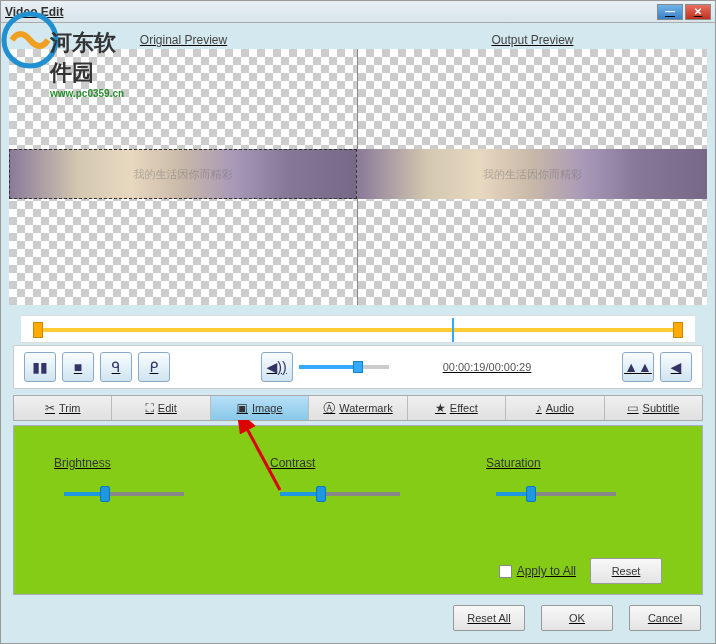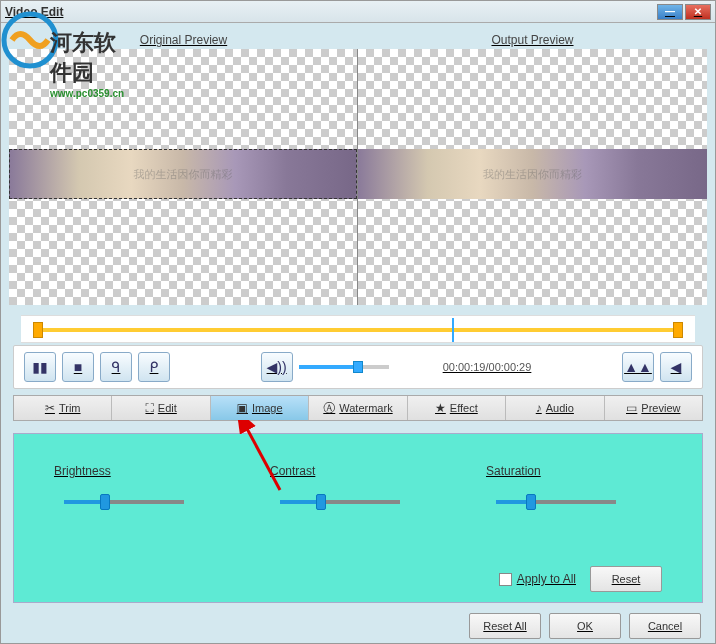--- a/index.html
+++ b/index.html
@@ -49,33 +49,33 @@
 .rbtns { display: flex; gap: 6px; }
 
 .tabs { height: 26px; background: linear-gradient(#f0f0f0,#e0e0e0); display: flex; margin: 0 12px; border: 1px solid #aaa; }
 .tab { flex: 1; display: flex; align-items: center; justify-content: center; gap: 4px; font-size: 11px; color: #333; cursor: pointer; border-right: 1px solid #bbb; }
 .tab:last-child { border-right: none; }
 .tab.active { background: linear-gradient(#b8e0f8,#88c8e8); }
 .tab-icon { font-size: 12px; }
 
 .arrow { position: absolute; left: 235px; top: 420px; z-index: 50; pointer-events:none; }
 
-.settings { height: 170px; background: #5eead4; margin: 12px 12px 6px; border: 1px solid #aac; padding: 30px 40px 10px; display: flex; flex-direction: column; }
+.settings { height: 170px; background: #84cc16; margin: 4px 12px 6px; border: 1px solid #aac; padding: 30px 40px 10px; display: flex; flex-direction: column; }
 .sliders-row { display: flex; justify-content: space-between; gap: 40px; }
 .slider-group { flex: 1; }
 .slider-label { font-size: 12px; color: #333; margin-bottom: 22px; display:block; }
 .hslider { width: 120px; height: 4px; background: #888; position: relative; margin-left: 10px; }
 .hslider-fill { position: absolute; left: 0; top: 0; height: 4px; background: #2098e0; }
 .hslider-thumb { position: absolute; top: -6px; width: 10px; height: 16px; background: #2098e0; border:1px solid #0878c0; border-radius:2px; }
 .settings-footer { margin-top: auto; display: flex; justify-content: flex-end; align-items: center; gap: 14px; }
 .checkbox { width: 13px; height: 13px; border: 1px solid #888; background: #fff; display: inline-block; }
 .chk-label { font-size: 12px; color: #333; display: flex; align-items: center; gap: 5px; }
 .btn { min-width: 72px; height: 26px; background: linear-gradient(#f8f8f8,#e4e4e4); border: 1px solid #999; border-radius: 2px; font-size: 11px; color: #333; cursor: pointer; padding: 0 12px; }
 
-.bottom-btns { height: 34px; display: flex; justify-content: flex-end; align-items: center; gap: 8px; padding: 0 14px; }
+.bottom-btns { height: 34px; display: flex; justify-content: flex-end; align-items: center; gap: 16px; padding: 0 14px; }
 </style>
 </head>
 <body>
 
 <div class="window">
   <div class="titlebar">
     <span class="titlebar-text">Video Edit</span>
     <div class="titlebar-btns">
       <div class="tb-btn tb-min">—</div>
       <div class="tb-btn tb-close">✕</div>
@@ -173,21 +173,21 @@
     <div class="tab">
         <span class="tab-icon">★</span>
         <span>Effect</span>
       </div>
     <div class="tab">
         <span class="tab-icon">♪</span>
         <span>Audio</span>
       </div>
     <div class="tab">
         <span class="tab-icon">▭</span>
-        <span>Preview</span>
+        <span>Subtitle</span>
       </div>
   </div>
 
   <svg class="arrow" width="60" height="80">
     <defs>
         <marker id="ah" markerWidth="10" markerHeight="10" refX="2" refY="3" orient="auto">
           <path d="M0,0 L0,6 L8,3 z" fill="#d00"></path>
         </marker>
       </defs>
     <line x1="45" y1="70" x2="10" y2="5" stroke="#d00" stroke-width="3" marker-end="url(#ah)"></line>

